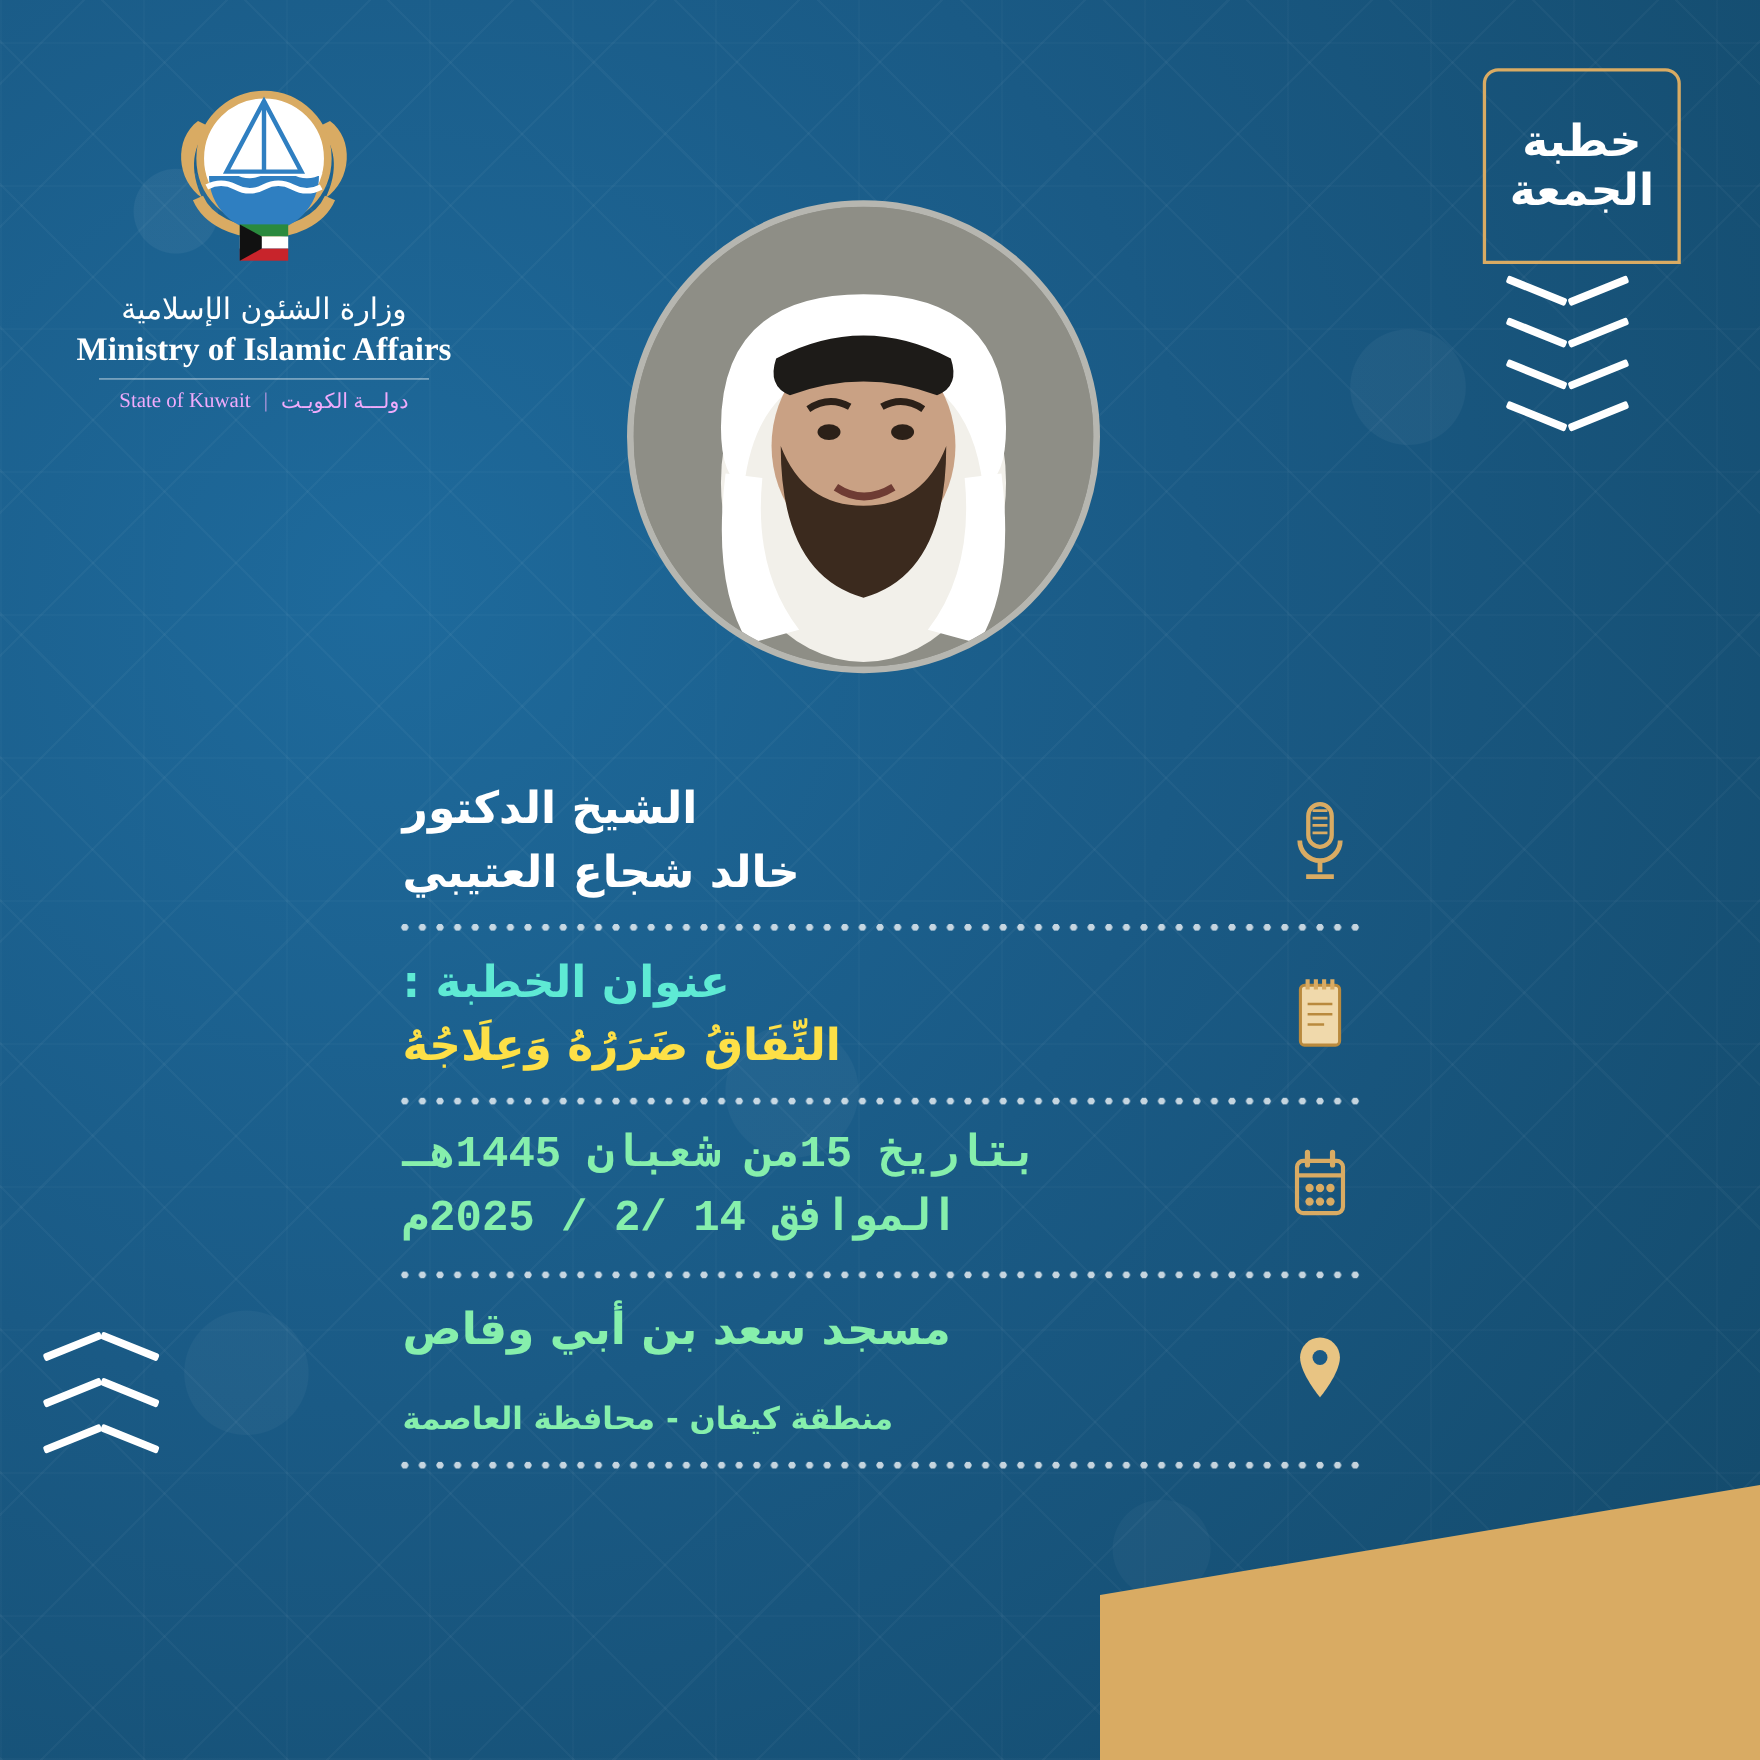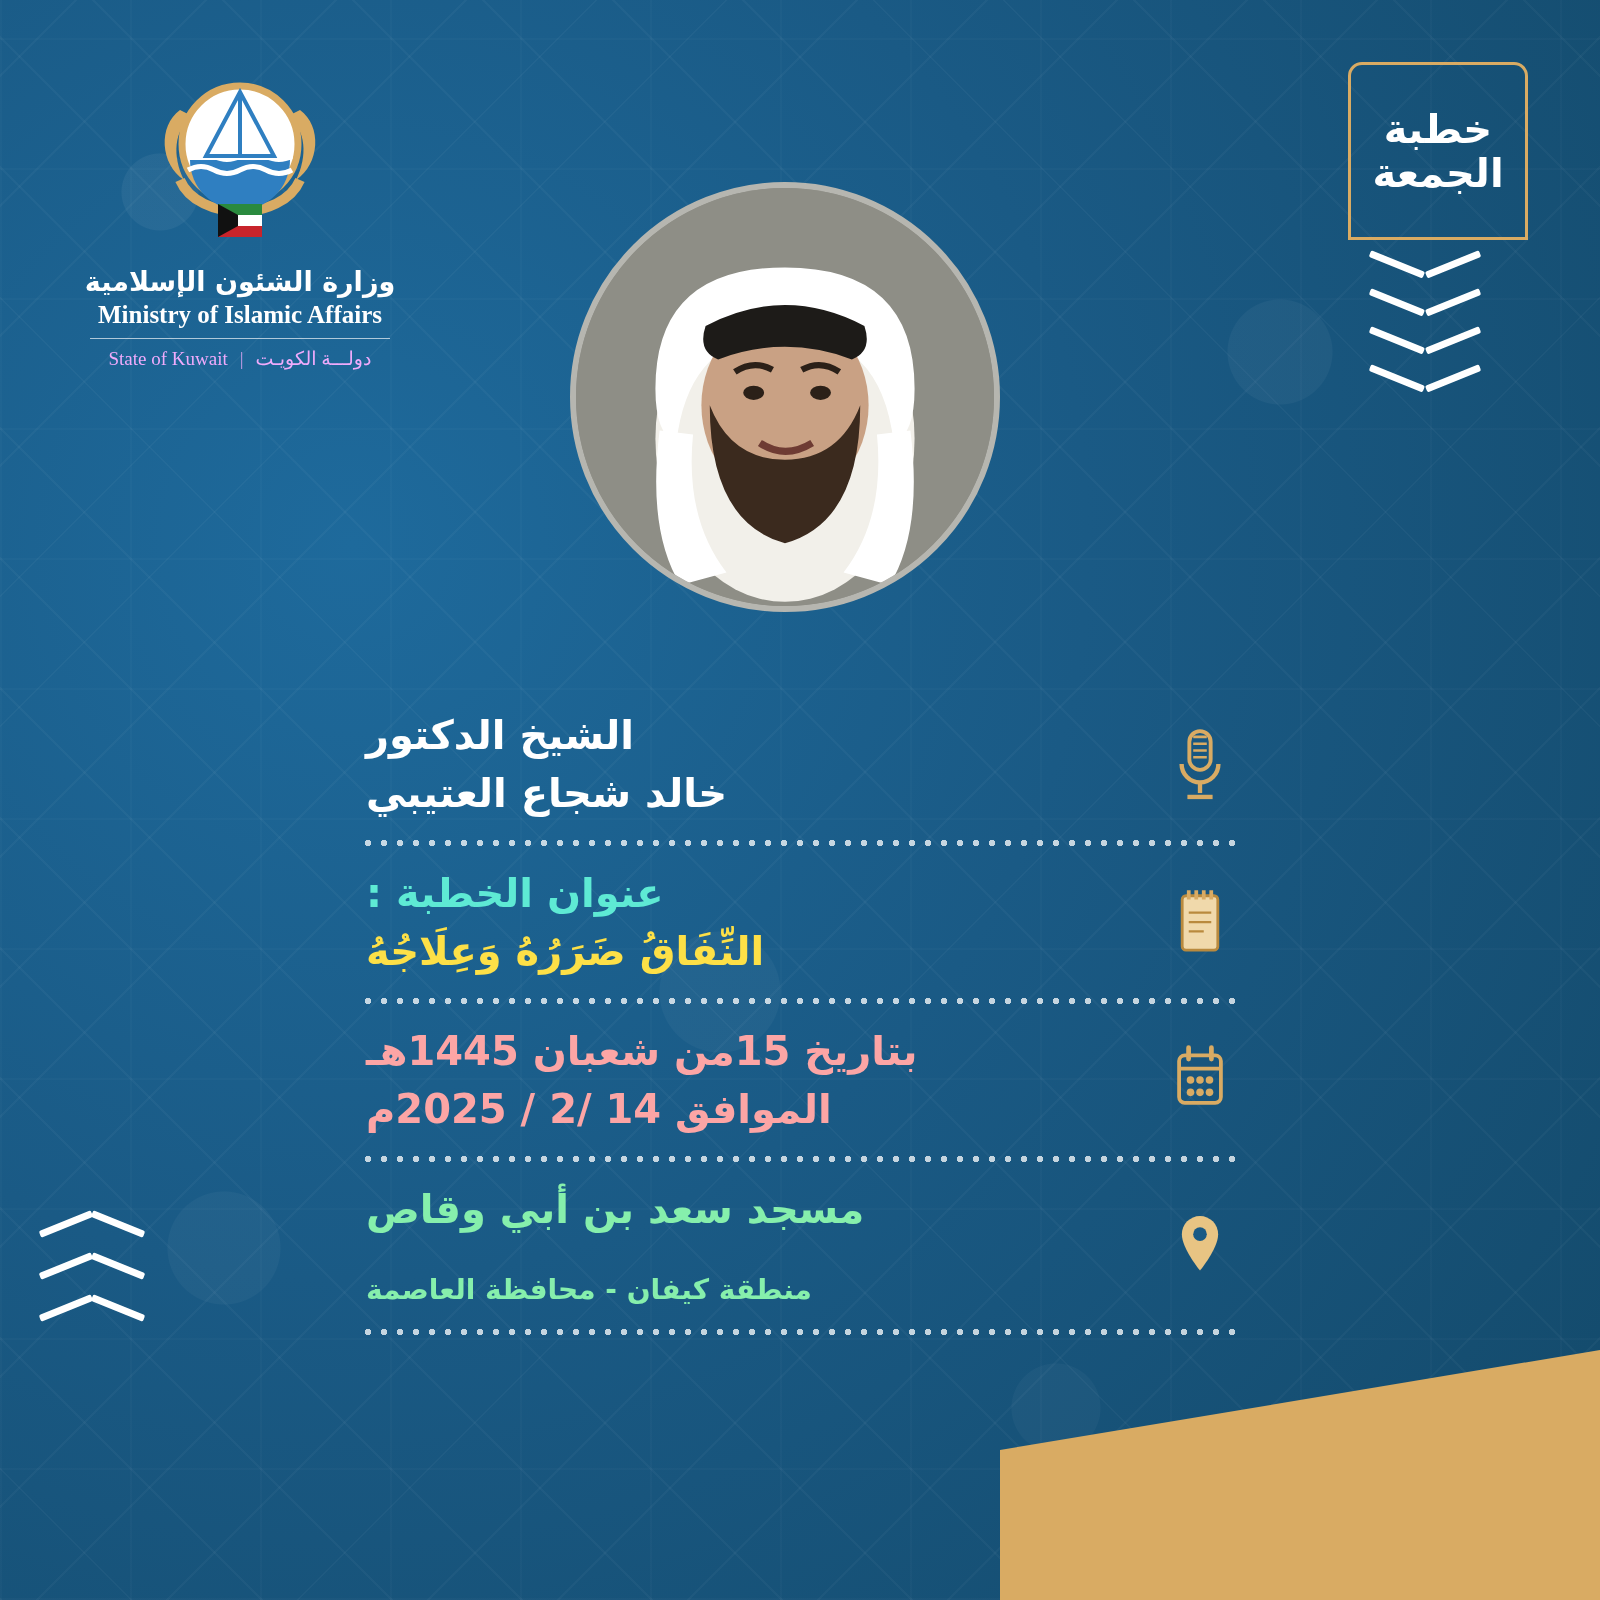--- a/index.html
+++ b/index.html
@@ -36,25 +36,25 @@
 
   
   .logo-block {
     position: absolute; top: 52px; right: 1180px;
     width: 360px;
     text-align: center;
     direction: rtl;
   }
   .emblem { width: 200px; height: 200px; margin: 0 auto; display: block; }
   .ministry-ar {
-    color: #ffffff; font-size: 27px; font-weight: bold;
+    color: #ffffff; font-size: 27px; font-weight: normal;
     margin-top: 14px; letter-spacing: 0.5px;
   }
   .ministry-en {
-    color: #ffffff; font-size: 25px; font-weight: bold;
+    color: #ffffff; font-size: 30px; font-weight: bold;
     font-family: "Liberation Serif", "DejaVu Serif", serif;
     margin-top: 4px;
   }
   .ministry-rule {
     width: 300px; height: 1px; background: rgba(255,255,255,0.65);
     margin: 9px auto 8px auto;
   }
   .ministry-state {
     color: #f0abfc; font-size: 19px;
     font-family: "Liberation Serif", "DejaVu Serif", serif;
@@ -155,21 +155,21 @@
   .row .texts div {
     color: #f0d9ab;
     font-size: 40px;
     font-weight: bold;
     line-height: 1.45;
     white-space: nowrap;
   }
   .row.name .texts div { color: #ffffff; }
   .row.title .texts .label { color: #5eead4; }
   .row.title .texts .value { color: #fde047; }
-  .row.date .texts div { color: #fca5a5; }
+  .row.date .texts div { color: #86efac; font-family: Liberation Mono, monospace; }
   .row.place .texts div { color: #86efac; }
   .row.place .texts .sub { font-size: 28px; margin-top: 32px; }
 
   .dots {
     height: 6px;
     background-image: radial-gradient(circle, rgba(255,255,255,0.75) 0 3px, transparent 3.5px);
     background-size: 16px 6px;
     background-repeat: repeat-x;
     margin: 2px 0 2px 0;
     width: 880px;

